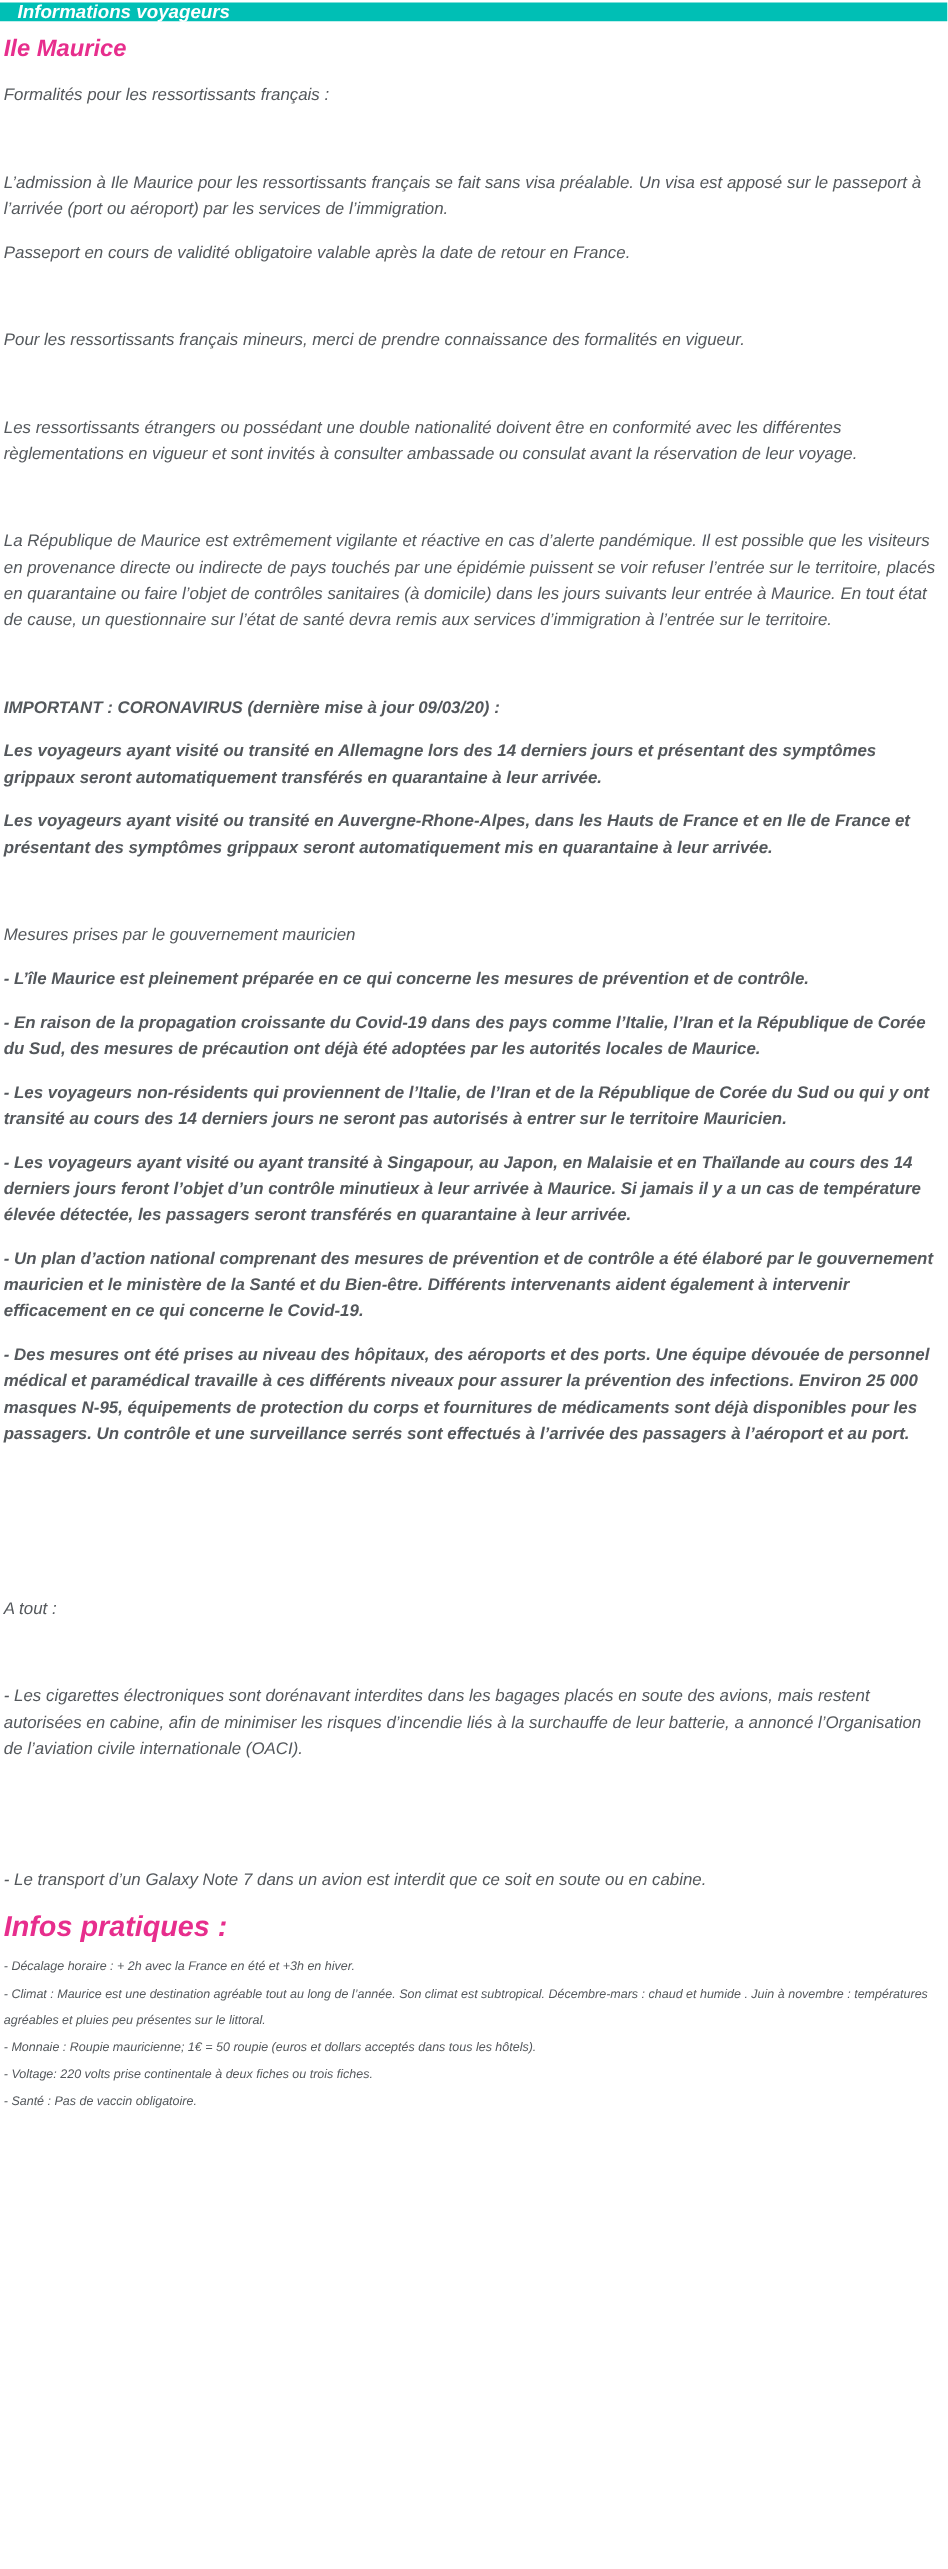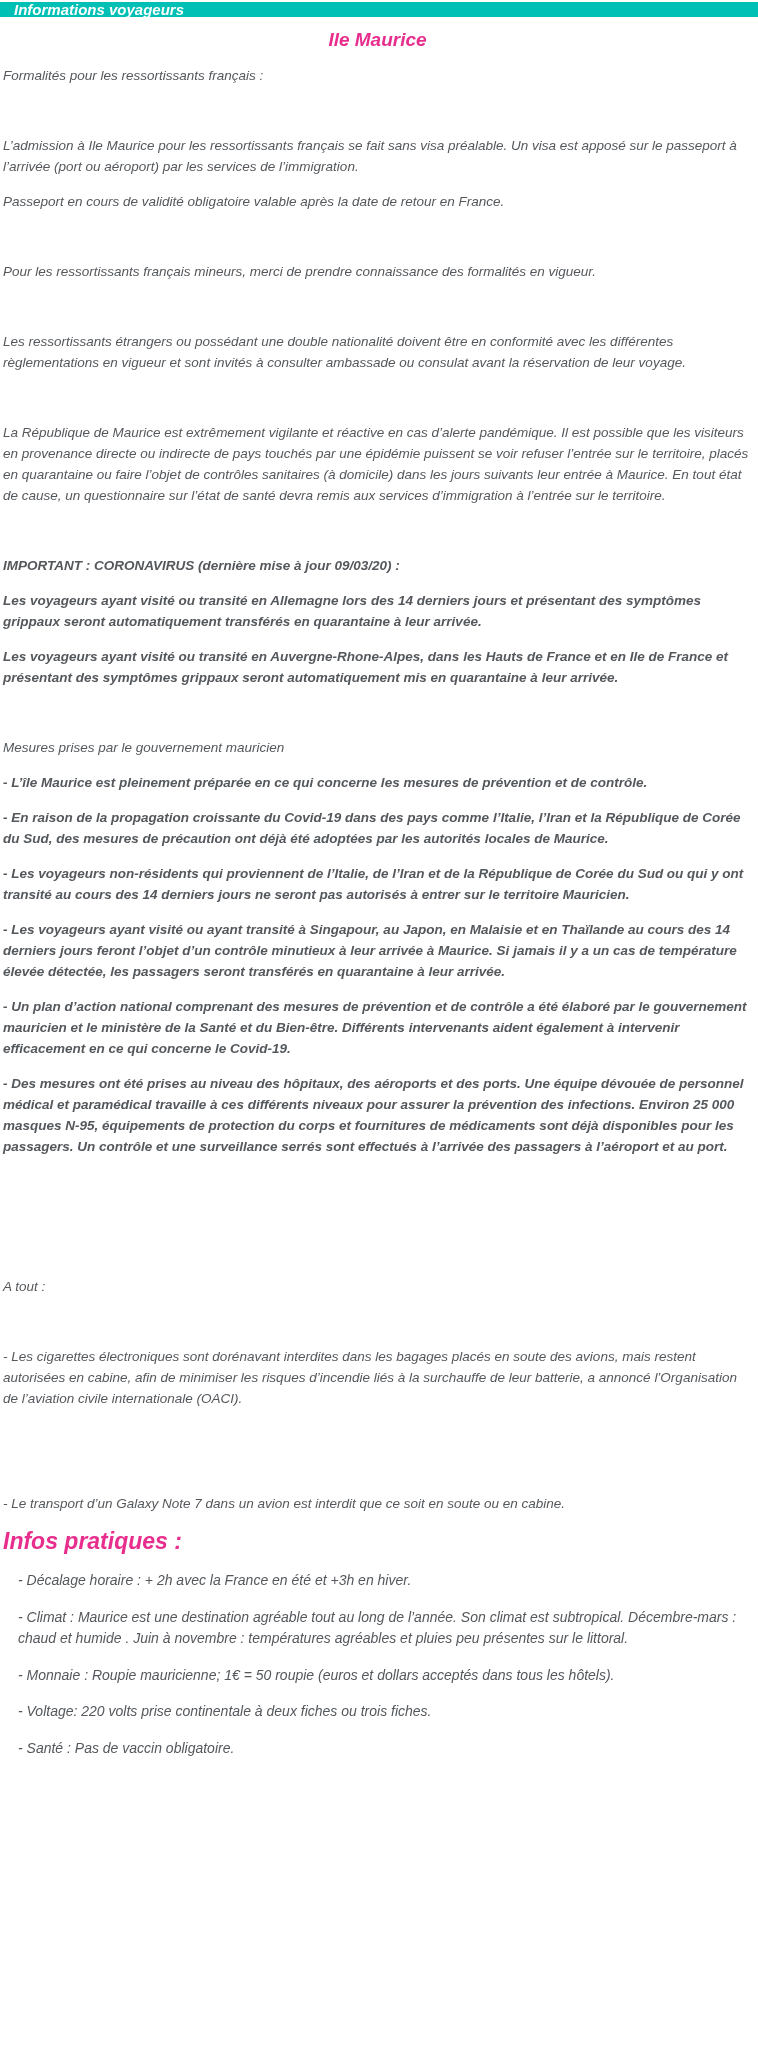--- a/index.html
+++ b/index.html
@@ -25,40 +25,39 @@
   }
   .article {
     padding: 8px 6px 0 3px;
   }
   .page-title {
     color: var(--pink, #e72e8d);
     font-size: 19px;
     font-weight: bold;
     font-style: italic;
     margin: 4px 0 14px 0;
-    text-align: center;
   }
   .block {
     font-size: 13.5px;
     line-height: 21px;
     margin: 0 0 14px 0;
   }
   .block.bold { font-weight: bold; }
   .block.empty { min-height: 21px; }
   .practical-title {
     color: var(--pink, #e72e8d);
     font-size: 23px;
     font-weight: bold;
     font-style: italic;
     margin: 2px 0 8px 0;
   }
   .item {
-    font-size: 14px;
+    font-size: 10px;
     line-height: 21.5px;
-    margin: 15px;
+    margin: 0;
   }
 </style>
 </head>
 <body>
 
 <div class="banner">
   <span>Informations voyageurs</span>
 </div>
 
 <div class="article">

